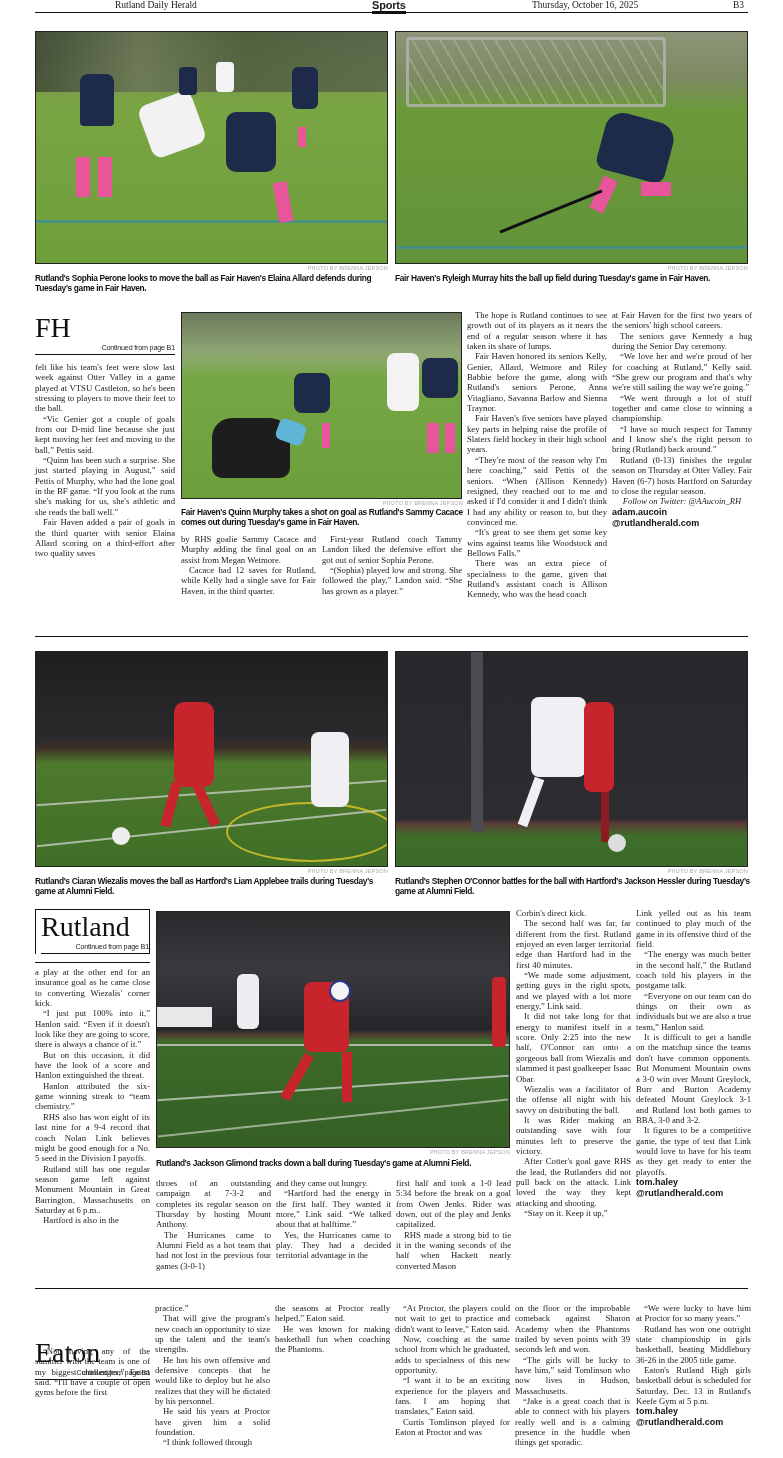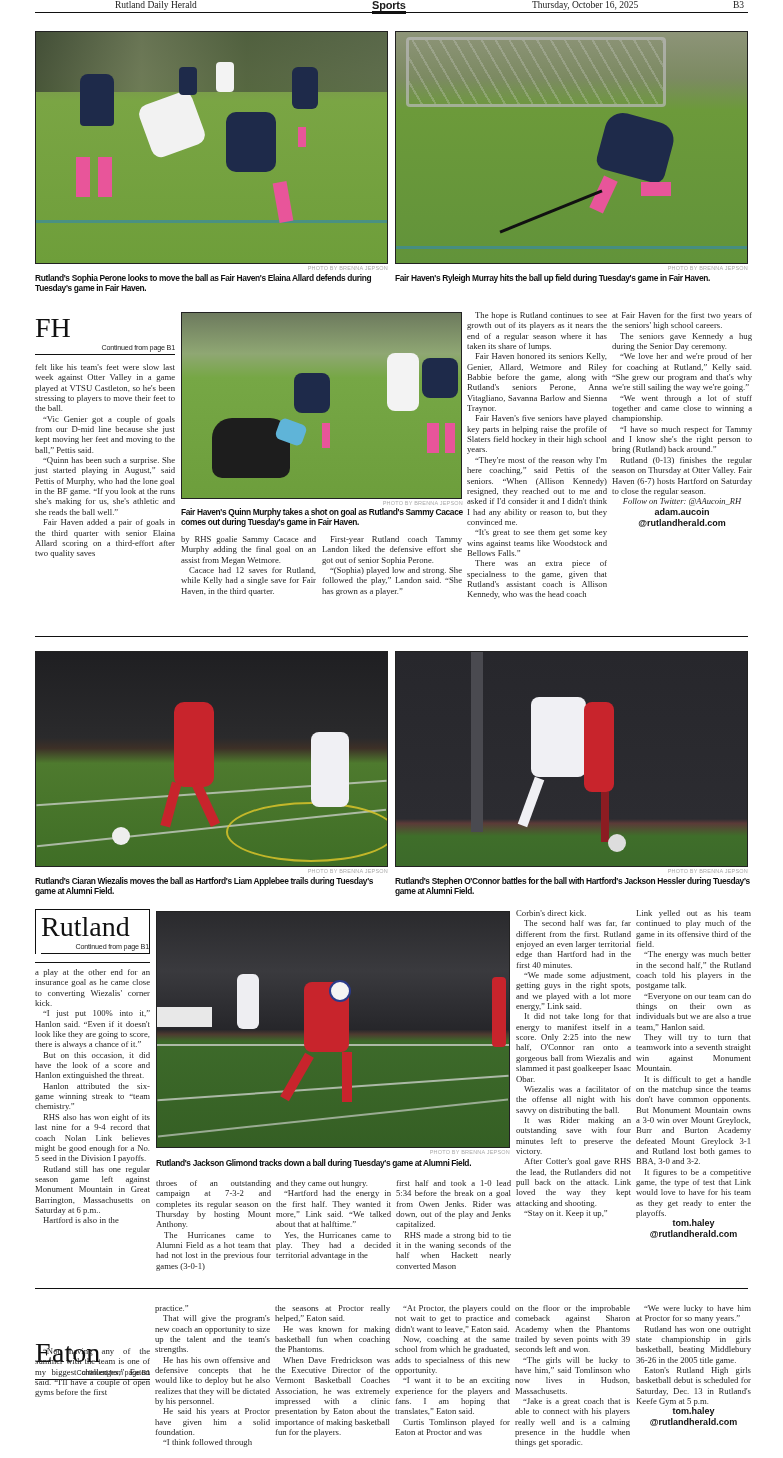--- a/index.html
+++ b/index.html
@@ -18,21 +18,21 @@
   .caption { position: absolute; font-family: "Liberation Sans", sans-serif; font-weight: bold; font-size: 8.4px; line-height: 10px; letter-spacing: -0.35px; color: #111; }
 
   .col { position: absolute; font-size: 8.7px; line-height: 10.35px; text-align: justify; hyphens: manual; color: #222; }
   .col p { text-indent: 8px; }
   .col p.noind { text-indent: 0; }
 
   .jump { position: absolute; border-bottom: 1.2px solid #111; }
   .jump .head { font-family: "Liberation Serif", serif; font-size: 28px; line-height: 30px; color: #111; }
   .jump .cont { font-family: "Liberation Sans", sans-serif; font-size: 7.2px; text-align: right; letter-spacing: -0.2px; color: #222; padding-bottom: 2px; }
 
-  .byline { font-family: "Liberation Sans", sans-serif; font-weight: bold; font-size: 9px; line-height: 11px; text-align: center; color: #111; }
+  .byline { font-family: "Liberation Sans", sans-serif; font-weight: bold; font-size: 9px; line-height: 11px; text-align: left; color: #111; }
   .follow { font-style: italic; text-align: center; font-size: 8.5px; }
   .rule { position: absolute; height: 1.2px; background: #111; }
 
   
   .abs { position: absolute; }
 </style>
 </head>
 <body>
 
 <div class="folio">
@@ -201,21 +201,20 @@
   <p>It did not take long for that energy to manifest itself in a score. Only 2:25 into the new half, O'Connor ran onto a gorgeous ball from Wiezalis and slammed it past goalkeeper Isaac Obar.</p>
   <p>Wiezalis was a facilitator of the offense all night with his savvy on distributing the ball.</p>
   <p>It was Rider making an outstanding save with four minutes left to preserve the victory.</p>
   <p>After Cotter's goal gave RHS the lead, the Rutlanders did not pull back on the attack. Link loved the way they kept attacking and shooting.</p>
   <p>“Stay on it. Keep it up,”</p>
 </div>
 <div class="col" style="left:636px;top:908px;width:115px;">
   <p class="noind">Link yelled out as his team continued to play much of the game in its offensive third of the field.</p>
   <p>“The energy was much better in the second half,” the Rutland coach told his players in the postgame talk.</p>
   <p>“Everyone on our team can do things on their own as individuals but we are also a true team,” Hanlon said.</p>
-  <p>They will try to turn that teamwork into a seventh straight win against Monument Mountain.</p>
   <p>It is difficult to get a handle on the matchup since the teams don't have common opponents. But Monument Mountain owns a 3-0 win over Mount Greylock, Burr and Burton Academy defeated Mount Greylock 3-1 and Rutland lost both games to BBA, 3-0 and 3-2.</p>
   <p>It figures to be a competitive game, the type of test that Link would love to have for his team as they get ready to enter the playoffs.</p>
   <div class="byline">tom.haley</div>
   <div class="byline">@rutlandherald.com</div>
 </div>
 
 <div class="rule" style="left:35px;top:1288px;width:713px;"></div>
 
 <div class="jump" style="left:35px;top:1298px;width:115px;margin-top:40px;">
   <div class="head">Eaton</div>
@@ -228,21 +227,20 @@
 <div class="col" style="left:155px;top:1303px;width:115px;">
   <p class="noind">practice.”</p>
   <p>That will give the program's new coach an opportunity to size up the talent and the team's strengths.</p>
   <p>He has his own offensive and defensive concepts that he would like to deploy but he also realizes that they will be dictated by his personnel.</p>
   <p>He said his years at Proctor have given him a solid foundation.</p>
   <p>“I think followed through</p>
 </div>
 <div class="col" style="left:275px;top:1303px;width:115px;">
   <p class="noind">the seasons at Proctor really helped,” Eaton said.</p>
   <p>He was known for making basketball fun when coaching the Phantoms.</p>
-  <p>When Dave Fredrickson was the Executive Director of the Vermont Basketball Coaches Association, he was extremely impressed with a clinic presentation by Eaton about the importance of making basketball fun for the players.</p>
 </div>
 <div class="col" style="left:395px;top:1303px;width:115px;">
   <p>“At Proctor, the players could not wait to get to practice and didn't want to leave,” Eaton said.</p>
   <p>Now, coaching at the same school from which he graduated, adds to specialness of this new opportunity.</p>
   <p>“I want it to be an exciting experience for the players and fans. I am hoping that translates,” Eaton said.</p>
   <p>Curtis Tomlinson played for Eaton at Proctor and was</p>
 </div>
 <div class="col" style="left:515px;top:1303px;width:115px;">
   <p class="noind">on the floor or the improbable comeback against Sharon Academy when the Phantoms trailed by seven points with 39 seconds left and won.</p>
   <p>“The girls will be lucky to have him,” said Tomlinson who now lives in Hudson, Massachusetts.</p>

